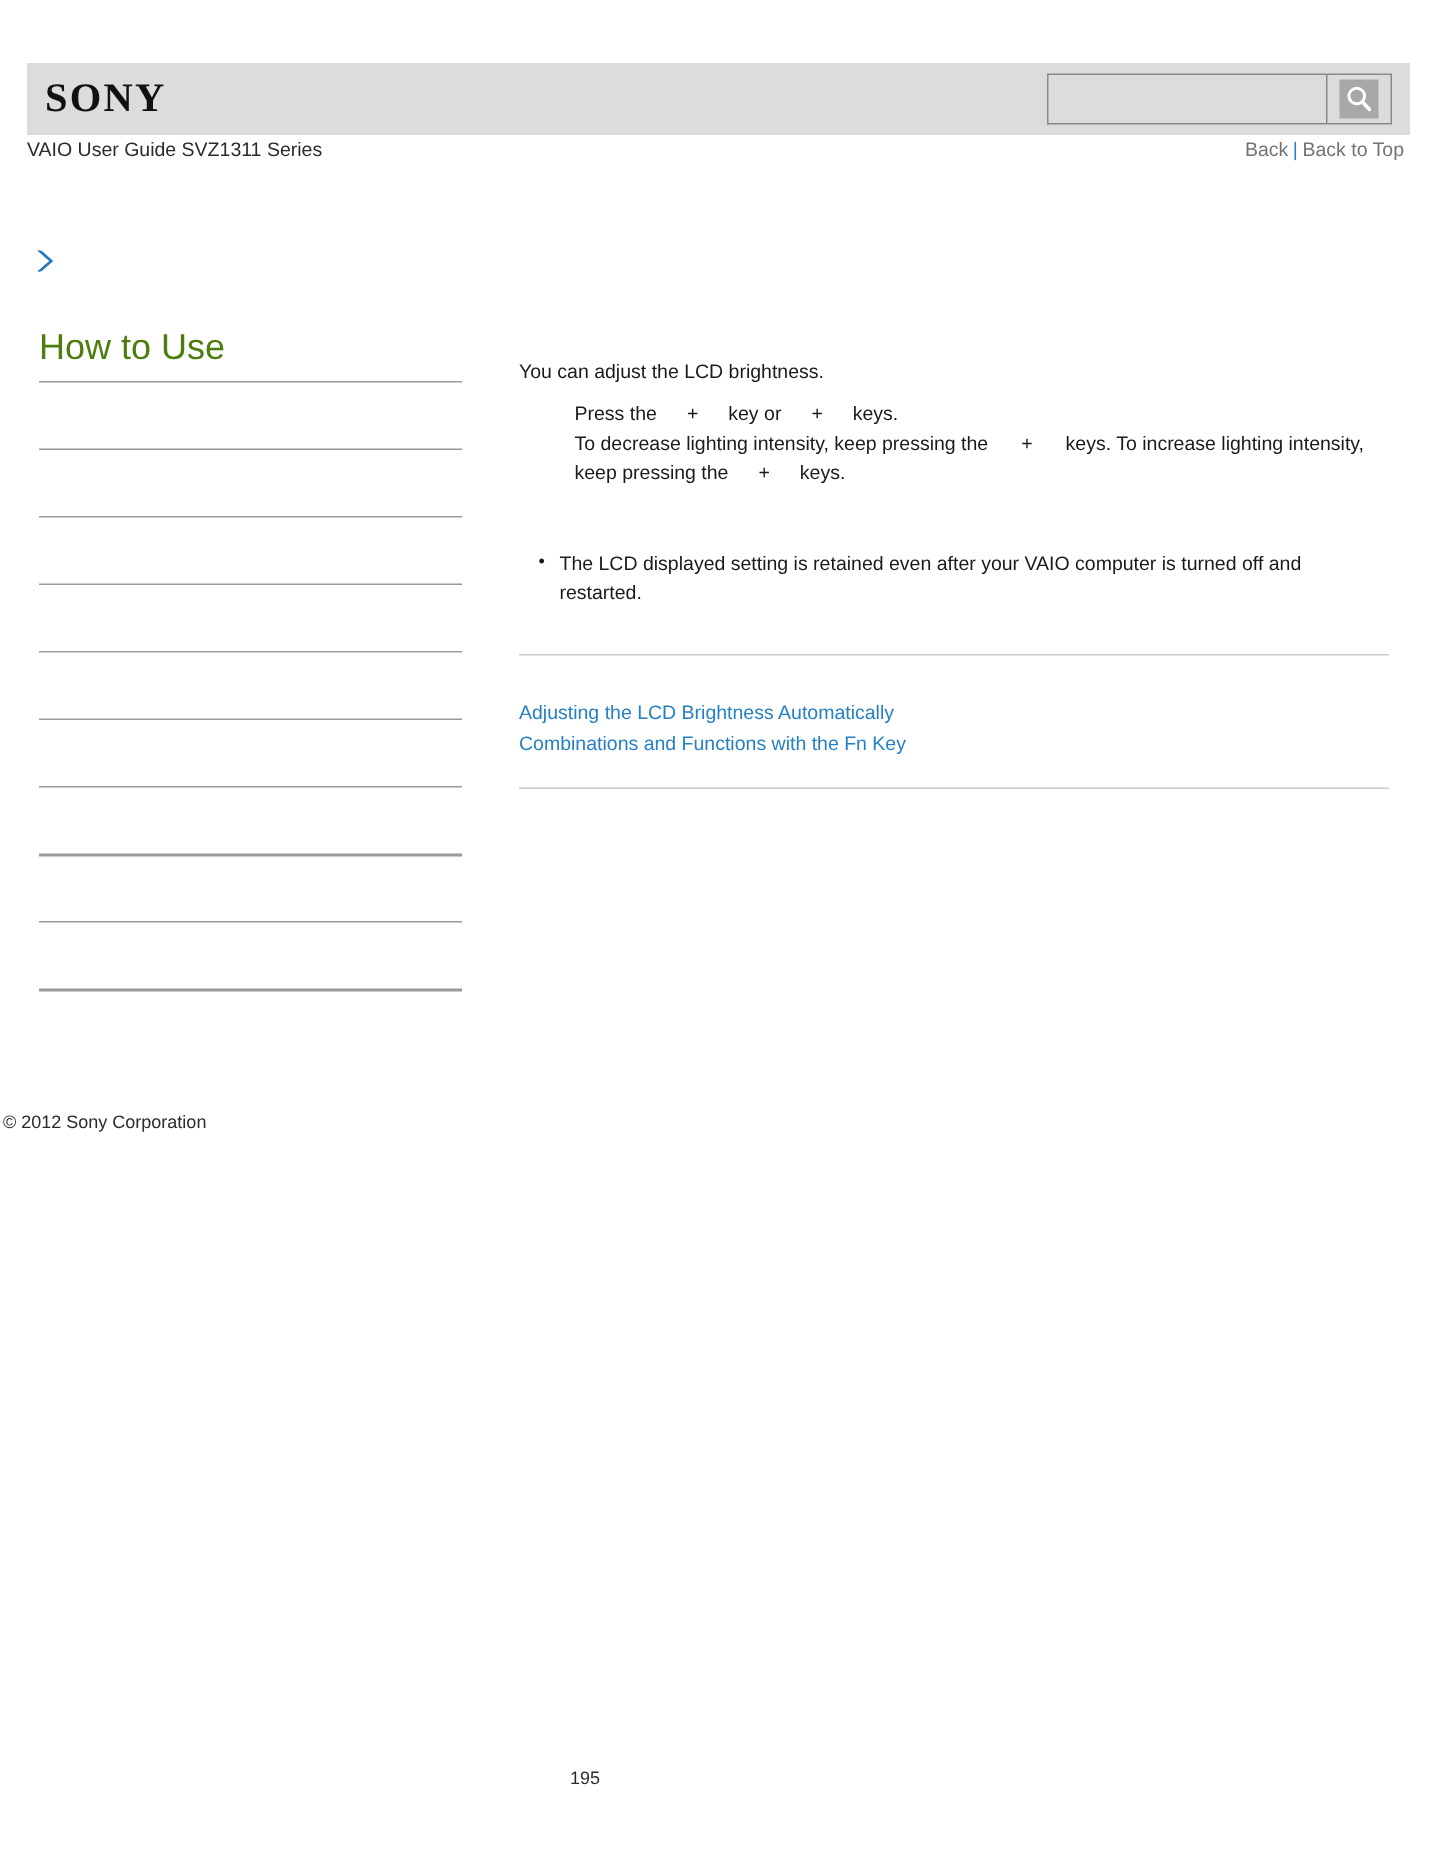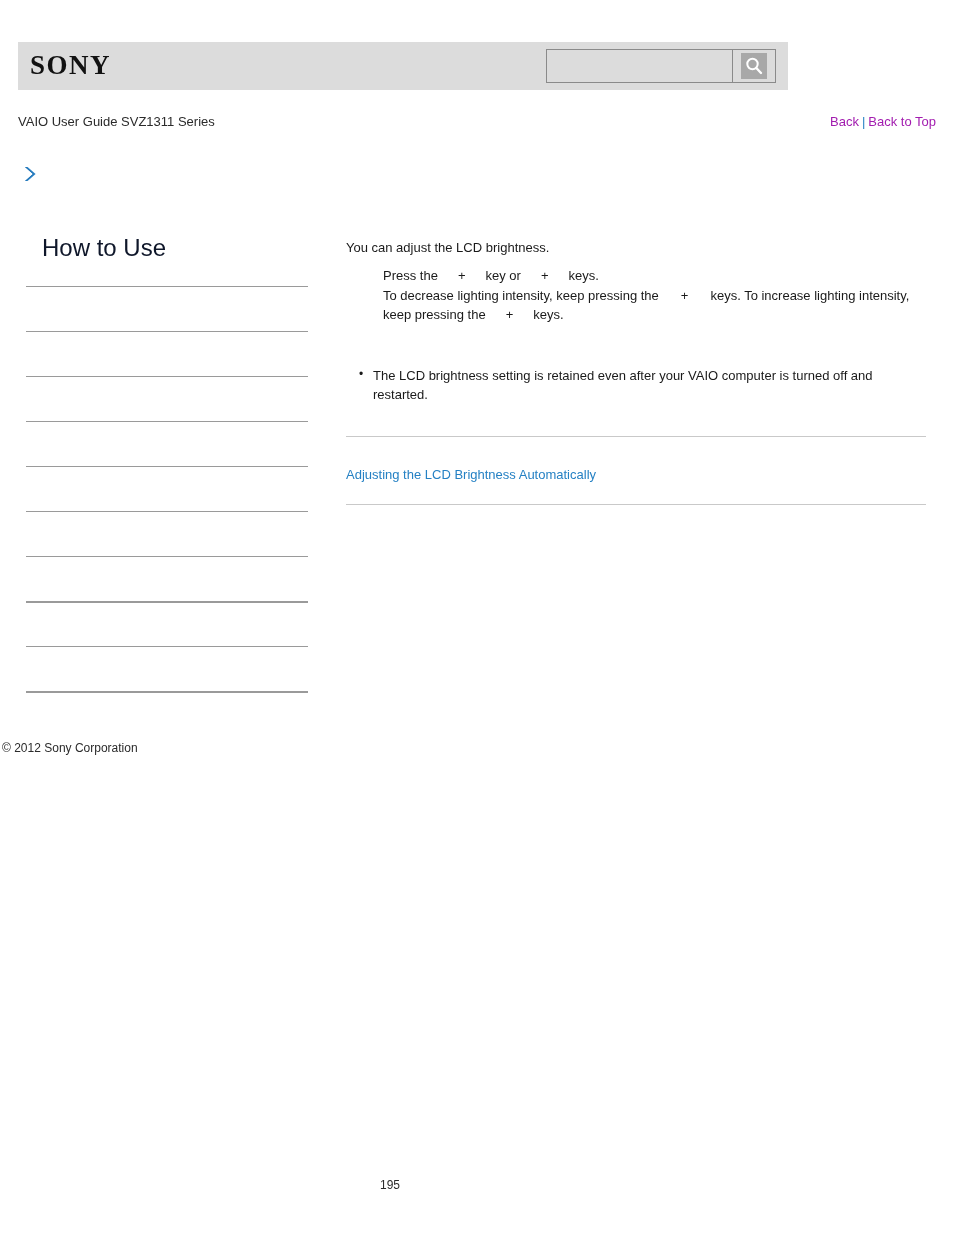--- a/index.html
+++ b/index.html
@@ -14,21 +14,21 @@
     font-family: "Liberation Sans", sans-serif;
     color: #1a1a1a;
     overflow: hidden;
   }
 
   
   .header-bar {
     position: absolute;
     left: 18px;
     top: 42px;
-    width: 770px;
+    width: 922px;
     height: 48px;
     background: #dcdcdc;
     box-sizing: border-box;
   }
   .sony-logo {
     position: absolute;
     left: 12px;
     top: 7px;
     font-family: "Liberation Serif", serif;
     font-weight: bold;
@@ -77,21 +77,21 @@
     display: flex;
     align-items: center;
     justify-content: center;
   }
   .search-button svg { display: block; }
 
   
   .subheader {
     position: absolute;
     left: 18px;
-    top: 112px;
+    top: 90px;
     width: 918px;
     height: 20px;
     font-size: 13px;
     color: #2b2b2b;
   }
   .guide-title {
     position: absolute;
     left: 0;
     top: 0;
     line-height: 20px;
@@ -99,21 +99,21 @@
   }
   .nav-links {
     position: absolute;
     right: 0;
     top: 0;
     line-height: 20px;
     white-space: nowrap;
     font-size: 13px;
   }
   .nav-links a {
-    color: #a21caf;
+    color: #737373;
     text-decoration: none;
   }
   .nav-sep {
     color: #2581c4;
     padding: 0 3px;
   }
 
   
   .breadcrumb {
     position: absolute;
@@ -133,22 +133,22 @@
   
   .sidebar {
     position: absolute;
     left: 26px;
     top: 218px;
     width: 282px;
   }
   .sidebar-title {
     font-size: 24px;
     font-weight: normal;
-    color: #0f172a;
-    margin: 16px;
+    color: #4d7c0f;
+    margin: 0;
     padding: 0 0 8px 0;
     line-height: 28px;
     font-family: "Liberation Sans", sans-serif;
   }
   .sidebar-list {
     list-style: none;
     margin: 0;
     padding: 0;
   }
   .sidebar-item {
@@ -315,25 +315,26 @@
   <p class="intro">You can adjust the LCD brightness.</p>
 
   <div class="steps">
     <p><span>Press the</span><span class="keygap"></span><span>+</span><span class="keygap"></span><span>key or</span><span class="keygap"></span><span>+</span><span class="keygap"></span><span>keys.</span></p>
 
     <p><span>To decrease lighting intensity, keep pressing the</span><span class="keygap-wide"></span><span>+</span><span class="keygap-wide"></span><span>keys. To increase lighting intensity, keep pressing the</span><span class="keygap"></span><span>+</span><span class="keygap"></span><span>keys.</span></p>
 
   </div>
 
   <ul class="notes">
-    <li>The LCD brightness setting is retained even after your VAIO computer is turned off and restarted.</li>
+    <li>The LCD displayed setting is retained even after your VAIO computer is turned off and restarted.</li>
   </ul>
 
   <hr class="rule rule-top">
 
   <ul class="related">
     <li><a href="#">Adjusting the LCD Brightness Automatically</a></li>
+    <li><a href="#">Combinations and Functions with the Fn Key</a></li>
   </ul>
 
   <hr class="rule rule-bottom">
 </div>
 
 <div class="page-number">195</div>
 
 </body></html>

